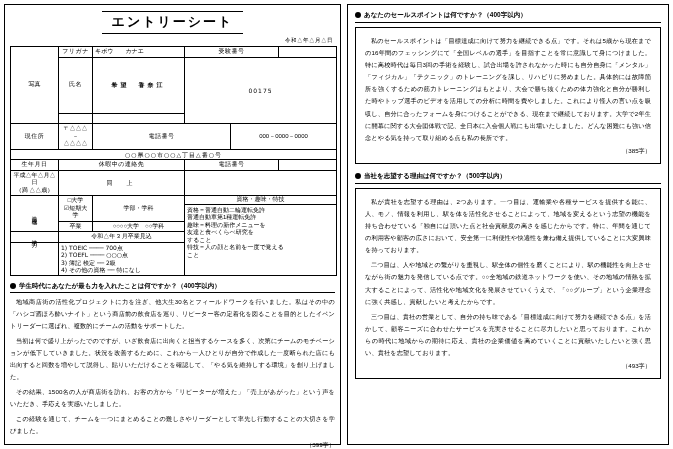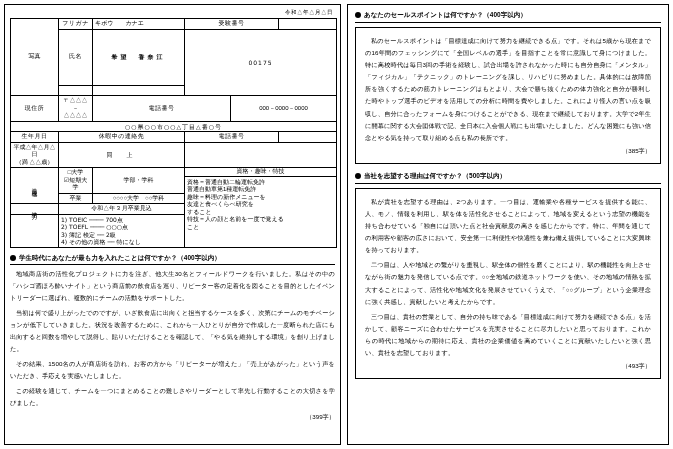--- a/index.html
+++ b/index.html
@@ -176,20 +176,23 @@
     padding-bottom: 2px;
   }
 </style>
 </head>
 <body>
 
 <div class="page">
 
   <div class="sheet sheet-left">
 
+    <div class="title-wrap">
+      <span class="title">エントリーシート</span>
+    </div>
 
     <div class="date-line">
       <span>令和△年△月△日</span>
     </div>
 
     <table class="grid">
       <colgroup>
         <col style="width:48px">
           <col style="width:34px">
           <col style="width:92px">

